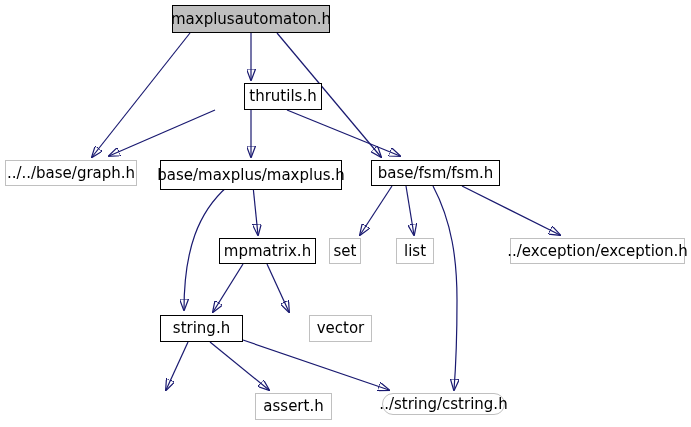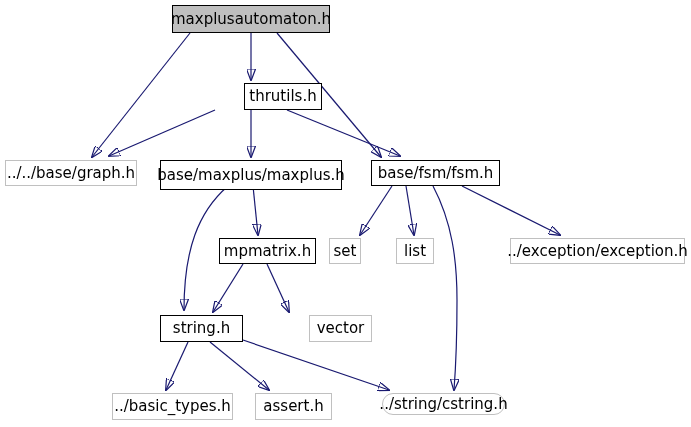--- a/index.html
+++ b/index.html
@@ -96,19 +96,18 @@
   <div class="node external" style="left:329px; top:238px; width:32px; height:26px;">set</div>
 
   <div class="node external" style="left:396px; top:238px; width:38px; height:26px;">list</div>
 
   <div class="node external" style="left:510px; top:238px; width:175px; height:26px;">../exception/exception.h</div>
 
   <div class="node internal" style="left:160px; top:315px; width:83px; height:27px;">string.h</div>
 
   <div class="node external" style="left:265px; top:315px; width:63px; height:27px;margin-left:44px;">vector</div>
 
-  <div class="node external" style="left:112px; top:393px; width:121px; height:27px;">../basic_types.h</div>
 
   <div class="node external" style="left:255px; top:393px; width:77px; height:27px;">assert.h</div>
 
   <div class="node external" style="left:382px; top:393px; width:123px; height:22px;border-radius:12px;">../string/cstring.h</div>
 
 </div>
 
 </body></html>

